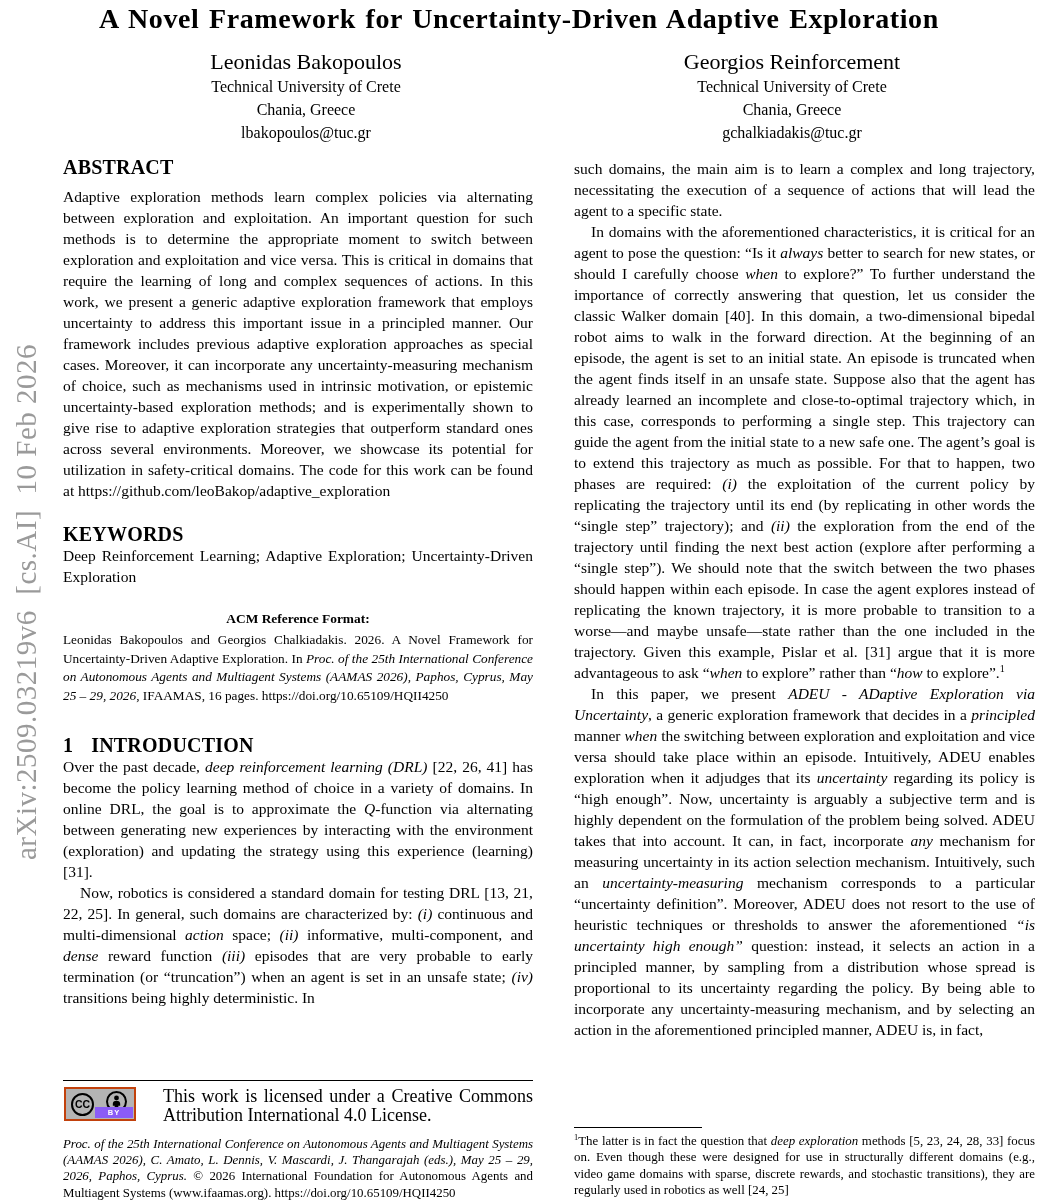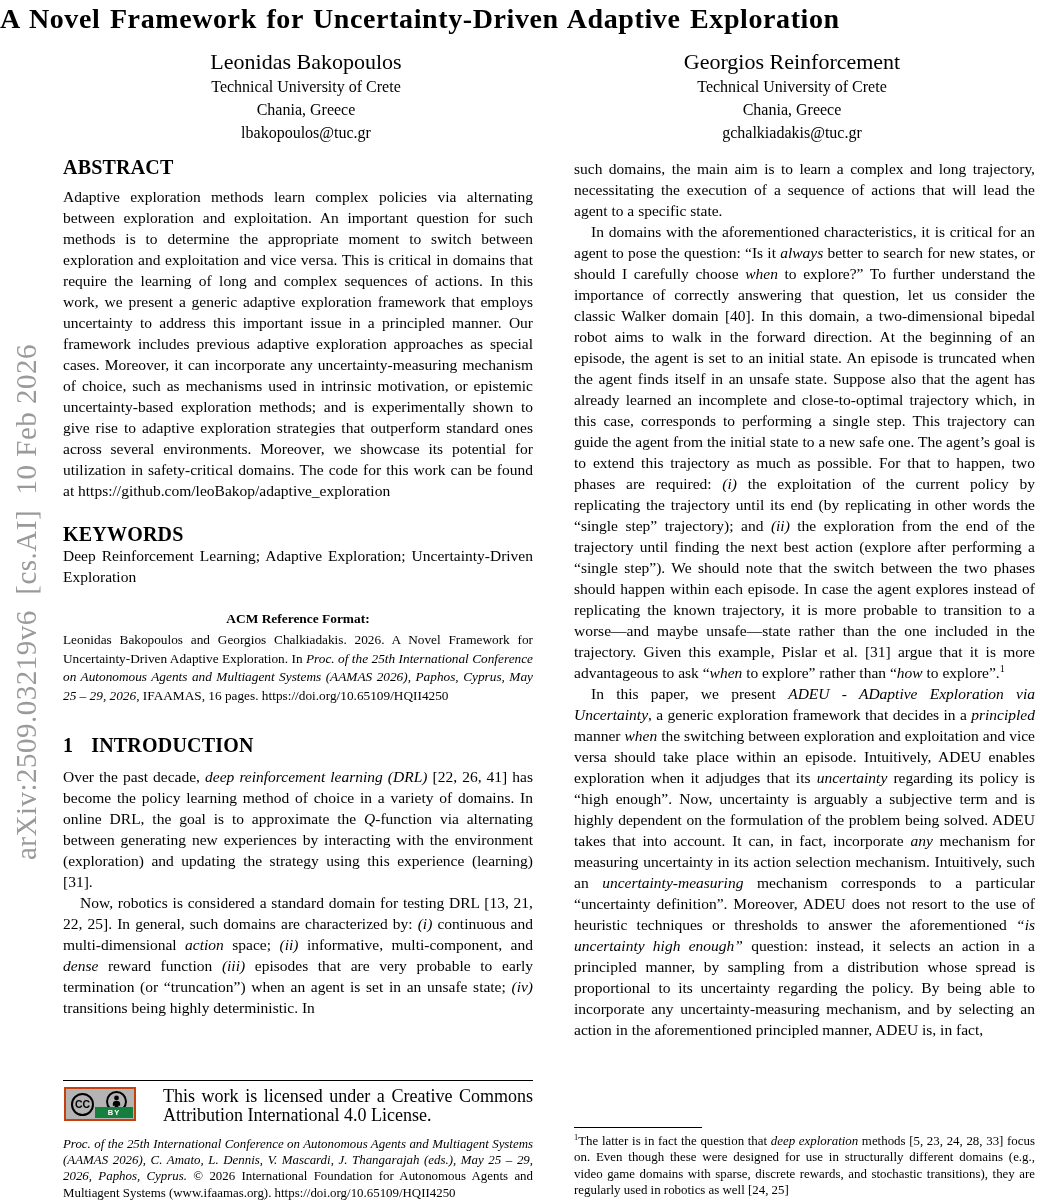--- a/index.html
+++ b/index.html
@@ -13,37 +13,37 @@
 
   .arxiv-banner {
     position: absolute; left: 10px; top: 952px; width: 700px;
     transform-origin: 0 0; transform: rotate(-90deg);
     font-size: 29px; color: #9a9a9a; text-align: center;
     white-space: pre; letter-spacing: .5px;
   }
 
   .paper-title {
     position: absolute; top: 3px; left: 0; width: 100%;
-    font-size: 28px; font-weight: bold;
+    text-align: center; font-size: 28px; font-weight: bold;
     letter-spacing: .6px; word-spacing: 2px;
   }
 
   .authors { position: absolute; top: 49px; left: 63px; width: 972px; display: flex; }
   .author { flex: 1; text-align: center; }
   .author .name { font-size: 22px; line-height: 26px; }
   .author .line { font-size: 16px; line-height: 23px; }
 
   .col { position: absolute; text-align: justify; font-size: 15.5px; line-height: 21px; }
   .col-left  { left: 63px;  top: 157px; width: 470px; height: 923px; overflow: hidden; }
   .col-right { left: 574px; top: 158px; width: 461px; height: 948px; overflow: hidden; }
 
   h2.sec { font-size: 20px; font-weight: bold; text-align: left; letter-spacing: .2px; }
   .sec-abstract { margin-bottom: 8px; }
   .sec-keywords { margin-top: 23px; margin-bottom: 0; }
-  .sec-intro { margin-top: 30px; margin-bottom: 10px; }
+  .sec-intro { margin-top: 30px; }
   .sec-intro .seclabel { margin-left: 18px; }
 
   .acm-head { font-size: 13.4px; font-weight: bold; margin-top: 21px; margin-bottom: 2px; text-align: center; }
   .acm-text { font-size: 13.3px; line-height: 18.6px; }
 
   p.body-par { margin: 0; }
   p.indent { text-indent: 17px; }
   .col-right p + p { margin-top: 0; }
 
   .license-block { position: absolute; left: 63px; top: 1080px; width: 470px; }
@@ -60,21 +60,21 @@
     font-size: 10.5px; font-weight: bold; text-align: center; line-height: 19px;
     font-family: "Liberation Sans", sans-serif;
   }
   .person-circle {
     position: absolute; left: 40px; top: 2px; width: 21px; height: 21px;
     border: 2.2px solid #000; border-radius: 50%;
   }
   .person-circle svg { display: block; width: 100%; height: 100%; }
   .by-bar {
     position: absolute; right: 1px; bottom: 1px; width: 38px; height: 11px;
-    background: #15803d; color: #fff; font-size: 7.5px; font-weight: bold;
+    background: #8b5cf6; color: #fff; font-size: 7.5px; font-weight: bold;
     text-align: center; line-height: 11px; letter-spacing: 1px;
     font-family: "Liberation Sans", sans-serif;
   }
   .license-text { font-size: 18px; line-height: 19px; margin-left: 27px; width: 372px; text-align: justify; }
 
   .page-footer {
     position: absolute; left: 63px; top: 1136px; width: 470px;
     font-size: 12.9px; line-height: 16.2px; text-align: justify;
   }
 

